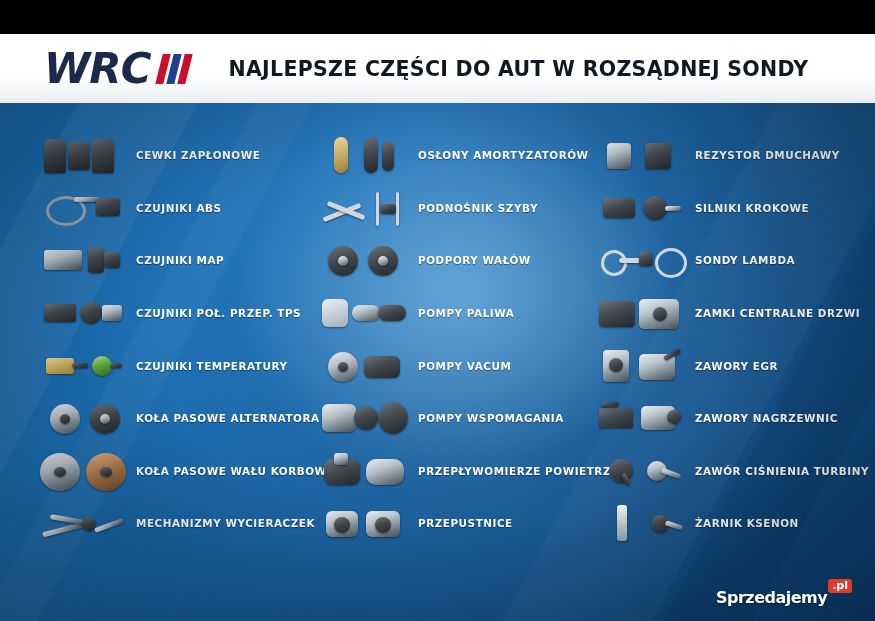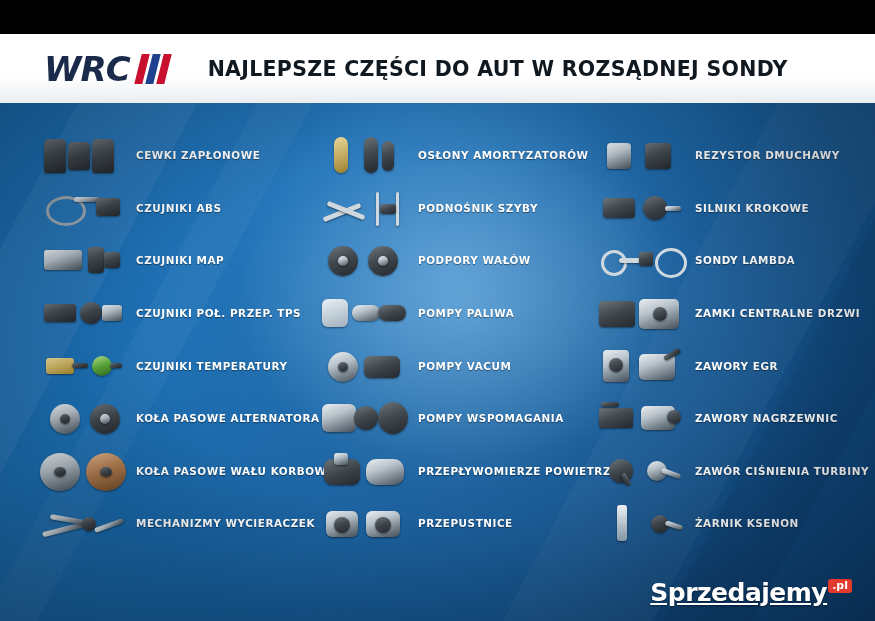--- a/index.html
+++ b/index.html
@@ -42,21 +42,21 @@
   }
   .logo {
     display: flex;
     align-items: center;
     height: 44px;
   }
   .logo-text {
     font-family: "DejaVu Sans", sans-serif;
     font-weight: bold;
     font-style: italic;
-    font-size: 34px;
+    font-size: 42px;
     letter-spacing: -1px;
     color: #1b2a4a;
     line-height: 1;
   }
   .logo-stripes {
     display: flex;
     align-items: center;
     margin-left: 5px;
     height: 30px;
   }
@@ -186,25 +186,24 @@
   .watermark {
     position: absolute;
     right: 24px;
     bottom: 14px;
     display: flex;
     align-items: flex-end;
   }
   .wm-text {
     font-family: "DejaVu Sans", sans-serif;
     font-weight: bold;
-    font-size: 25px;
+    font-size: 16px;
     color: #ffffff;
     letter-spacing: -0.5px;
     text-shadow: 0 1px 2px rgba(0,0,0,0.5);
-    text-decoration: underline;
   }
   .wm-badge {
     position: relative;
     top: -14px;
     left: 1px;
     background: #e23b2e;
     color: #fff;
     font-family: "DejaVu Sans", sans-serif;
     font-weight: bold;
     font-size: 11px;

